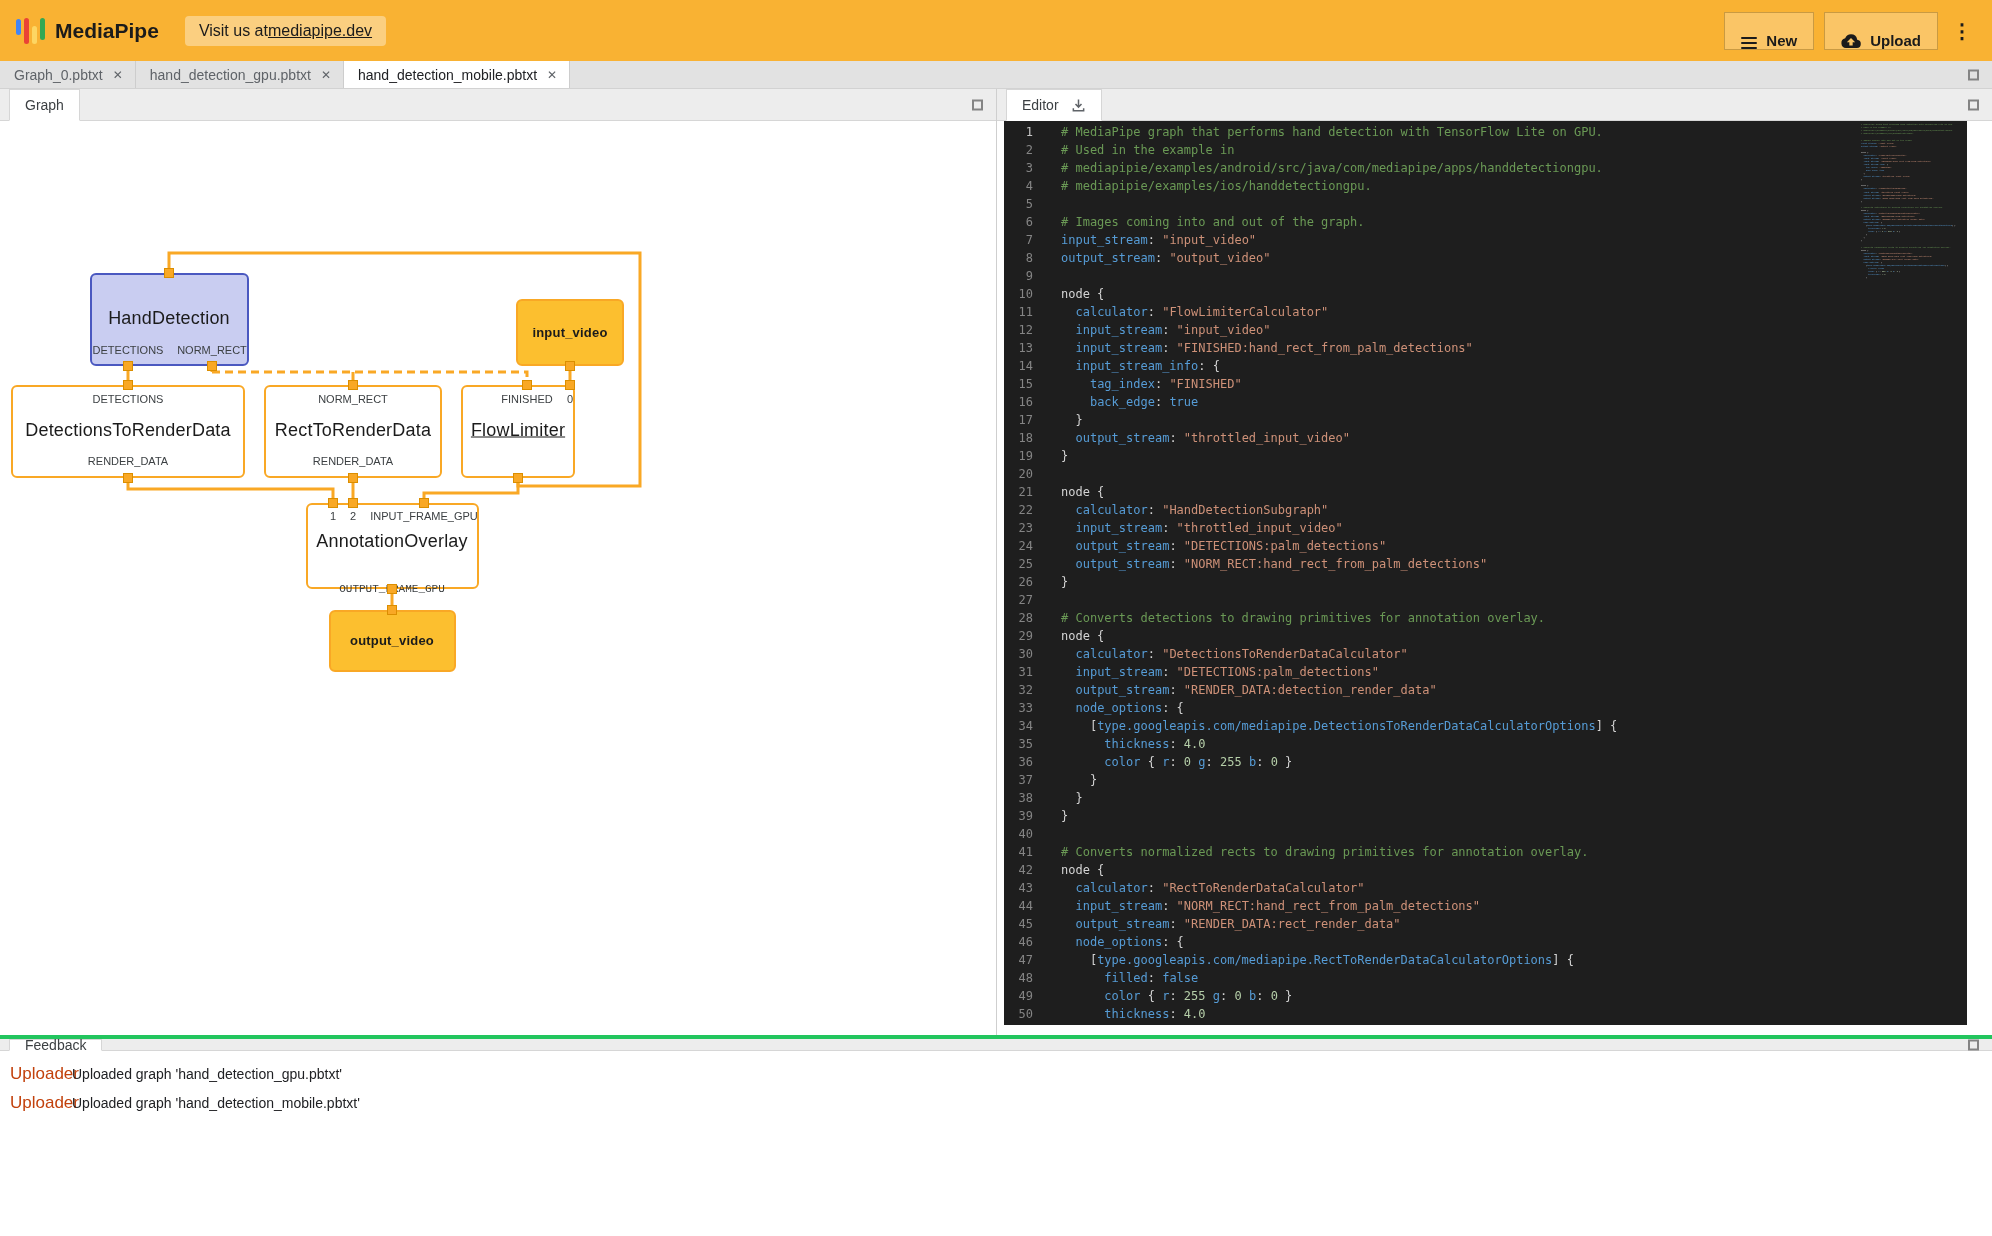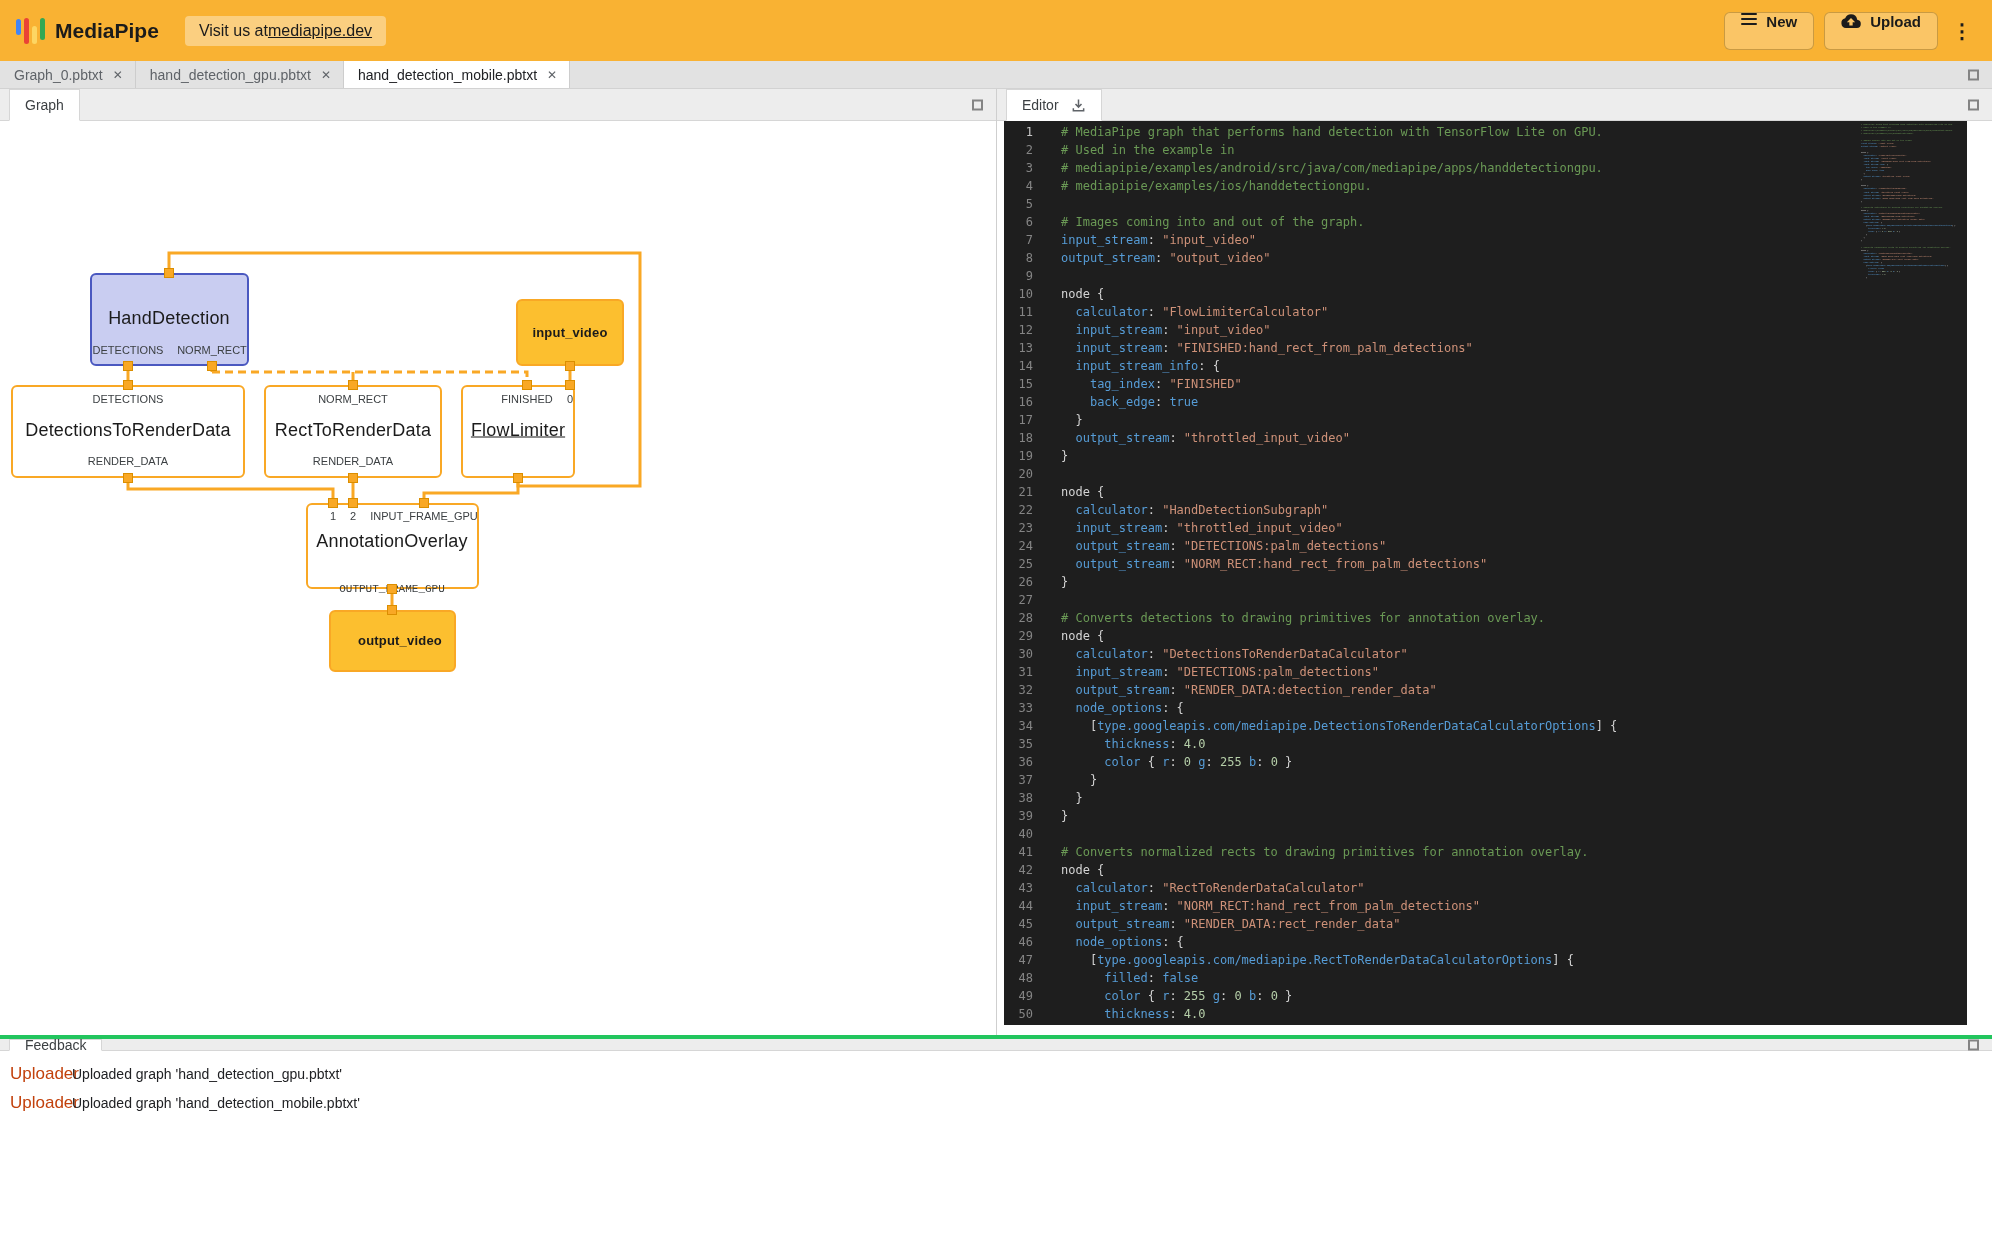--- a/index.html
+++ b/index.html
@@ -11,21 +11,21 @@
   .logo{display:flex;align-items:center;gap:3px;height:34px;margin-right:10px}
   .logo i{display:block;width:5px;border-radius:3px}
   .logo i:nth-child(1){height:16px;background:#4285F4;margin-bottom:8px}
   .logo i:nth-child(2){height:26px;background:#EA4335}
   .logo i:nth-child(3){height:18px;background:#FDD663;margin-top:8px}
   .logo i:nth-child(4){height:22px;background:#34A853;margin-bottom:4px}
   .app-title{font-size:21px;font-weight:bold;color:#1b1b1b;margin-right:26px}
   .visit-chip{background:rgba(255,255,255,0.38);border-radius:4px;height:30px;display:flex;align-items:center;padding:0 14px;font-size:16px;color:#1b1b1b;cursor:pointer}
   .visit-link{text-decoration:underline;color:#1b1b1b}
   .hdr-actions{margin-left:auto;display:flex;align-items:center;gap:10px}
-  .hdr-btn{display:flex;align-items:flex-start;gap:9px;height:38px;padding:0 16px;background:rgba(255,255,255,0.25);border:1px solid rgba(110,75,0,0.35);border-radius:6px;font-family:"Liberation Sans",sans-serif;font-size:15px;font-weight:bold;color:#1b1b1b;cursor:pointer}
+  .hdr-btn{display:flex;align-items:flex-end;gap:9px;height:38px;padding:0 16px;background:rgba(255,255,255,0.25);border:1px solid rgba(110,75,0,0.35);border-radius:0;font-family:"Liberation Sans",sans-serif;font-size:15px;font-weight:bold;color:#1b1b1b;cursor:pointer}
   .menu-icon{display:flex;flex-direction:column;gap:3px}
   .menu-icon i{display:block;width:16px;height:2px;background:#1b1b1b;border-radius:1px}
   .kebab{font-size:20px;font-weight:bold;color:#1b1b1b;padding:0 4px;cursor:pointer;line-height:1}
 
   
   .file-tab-strip{position:absolute;left:0;top:61px;width:1992px;height:28px;background:#E2E2E2;display:flex;align-items:stretch;border-bottom:1px solid #D2D2D2;z-index:9}
   .file-tab{display:flex;align-items:center;gap:10px;padding:0 12px 0 14px;font-size:14px;color:#5F6368;border-right:1px solid #CDCDCD;background:#E2E2E2;cursor:pointer;white-space:nowrap}
   .file-tab.active{background:#fff;color:#202124}
   .ft-close{font-size:12px;color:#5F6368;cursor:pointer}
   .mini-sq{position:absolute;right:13px;top:50%;transform:translateY(-50%);width:11px;height:11px;border:2px solid #848484;background:transparent;cursor:pointer}
@@ -140,21 +140,21 @@
       <div class="gtitle bold" style="left: 570px; top: 211px;">input_video</div>
       <div class="gnode default" style="left: 11px; top: 264px; width: 234px; height: 93px;"></div>
       <div class="gtitle" style="left: 128px; top: 309px;">DetectionsToRenderData</div>
       <div class="gnode default" style="left: 264px; top: 264px; width: 178px; height: 93px;"></div>
       <div class="gtitle" style="left: 353px; top: 309px;">RectToRenderData</div>
       <div class="gnode default" style="left: 461px; top: 264px; width: 114px; height: 93px;"></div>
       <div class="gtitle" style="left: 518px; top: 309px; text-decoration: underline;">FlowLimiter</div>
       <div class="gnode default" style="left: 306px; top: 382px; width: 173px; height: 86px;"></div>
       <div class="gtitle" style="left: 392px; top: 420px;">AnnotationOverlay</div>
       <div class="gnode stream" style="left: 329px; top: 489px; width: 127px; height: 62px;"></div>
-      <div class="gtitle bold" style="left: 392px; top: 519px; margin-left: 8px;">output_video</div>
+      <div class="gtitle bold" style="left: 392px; top: 519px;">output_video</div>
       <div class="gport" style="left: 128px; top: 229px;">DETECTIONS</div>
       <div class="gport" style="left: 212px; top: 229px;">NORM_RECT</div>
       <div class="gport" style="left: 128px; top: 278px;">DETECTIONS</div>
       <div class="gport" style="left: 128px; top: 340px;">RENDER_DATA</div>
       <div class="gport" style="left: 353px; top: 278px;">NORM_RECT</div>
       <div class="gport" style="left: 353px; top: 340px;">RENDER_DATA</div>
       <div class="gport" style="left: 527px; top: 278px;">FINISHED</div>
       <div class="gport" style="left: 570px; top: 278px;">0</div>
       <div class="gport" style="left: 333px; top: 395px;">1</div>
       <div class="gport" style="left: 353px; top: 395px;">2</div>

